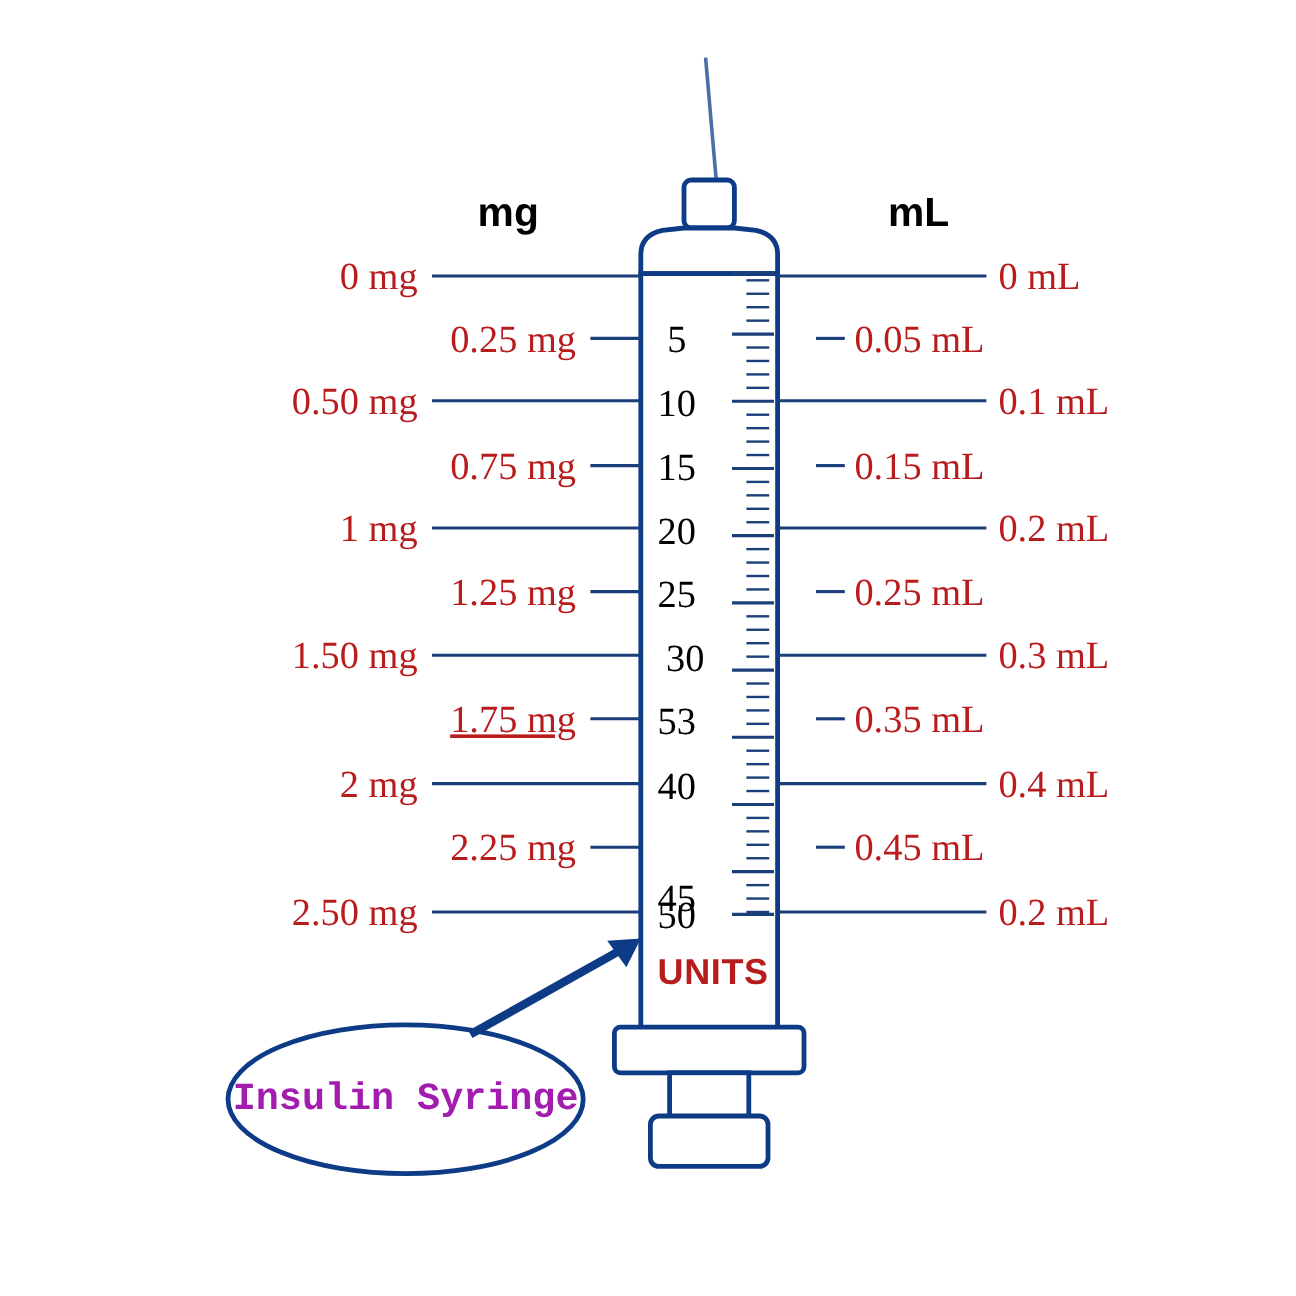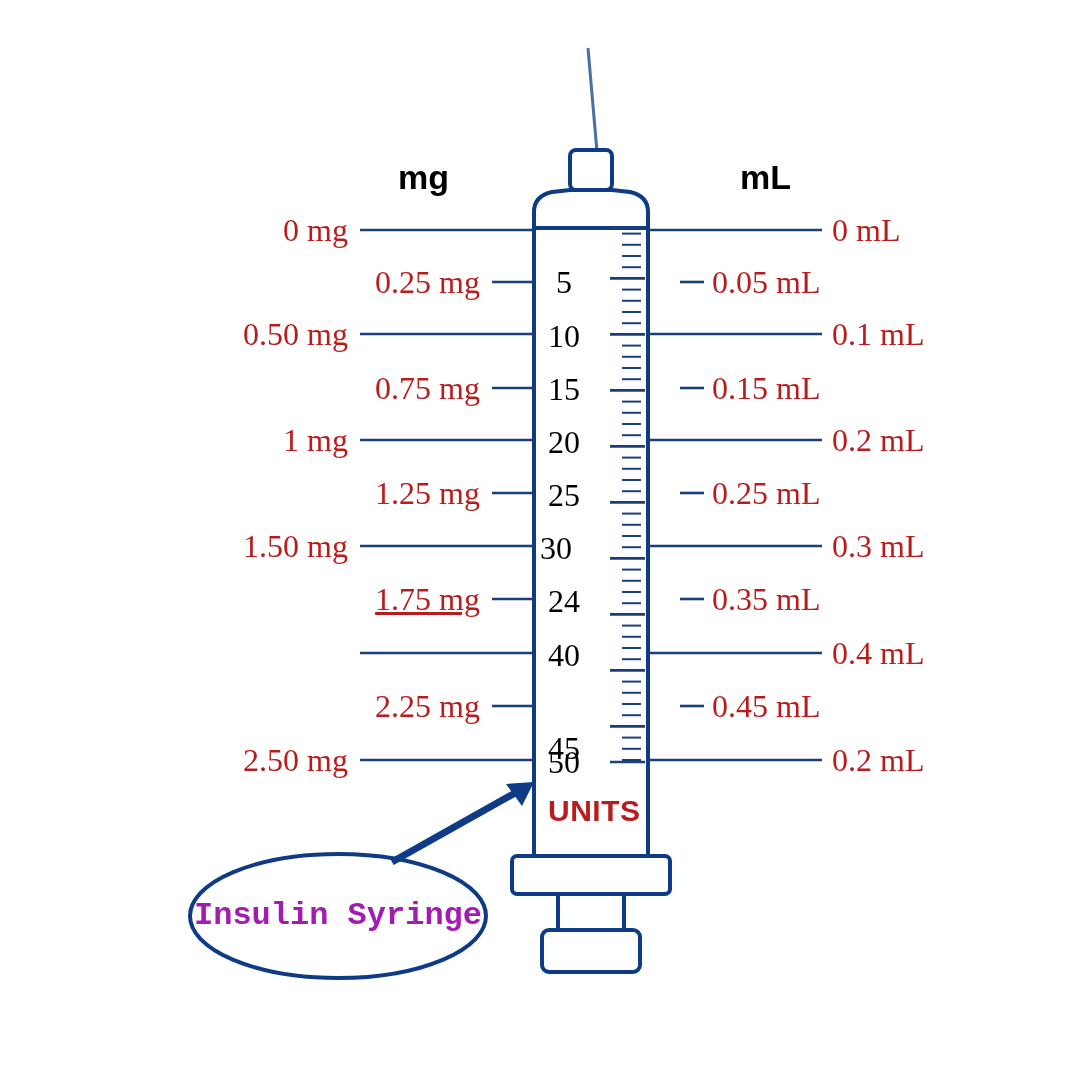--- a/index.html
+++ b/index.html
@@ -181,30 +181,31 @@
   <div class="lbl col-head" style="left:740px; top:160px;">mL</div>
 
   <div class="lbl mg-lbl" style="left:150px; top:214px; width:198px;">0 mg</div>
   <div class="lbl mg-lbl" style="left:282px; top:266px; width:198px;">0.25 mg</div>
   <div class="lbl mg-lbl" style="left:150px; top:318px; width:198px;">0.50 mg</div>
   <div class="lbl mg-lbl" style="left:282px; top:372px; width:198px;">0.75 mg</div>
   <div class="lbl mg-lbl" style="left:150px; top:424px; width:198px;">1 mg</div>
   <div class="lbl mg-lbl" style="left:282px; top:477px; width:198px;">1.25 mg</div>
   <div class="lbl mg-lbl" style="left:150px; top:530px; width:198px;">1.50 mg</div>
   <div class="lbl mg-lbl" style="left:282px; top:583px; width:198px;text-decoration:underline;">1.75 mg</div>
+  <div class="lbl mg-lbl" style="left:150px; top:637px; width:198px;">2 mg</div>
   <div class="lbl mg-lbl" style="left:282px; top:690px; width:198px;">2.25 mg</div>
   <div class="lbl mg-lbl" style="left:150px; top:744px; width:198px;">2.50 mg</div>
 
   <div class="lbl unit-num" style="left:556px; top:266px;">5</div>
   <div class="lbl unit-num" style="left:548px; top:320px;">10</div>
   <div class="lbl unit-num" style="left:548px; top:373px;">15</div>
   <div class="lbl unit-num" style="left:548px; top:426px;">20</div>
   <div class="lbl unit-num" style="left:548px; top:479px;">25</div>
-  <div class="lbl unit-num" style="left:540px; top:532px;">30</div>
-  <div class="lbl unit-num" style="left:548px; top:585px;">24</div>
+  <div class="lbl unit-num" style="left:555px; top:532px;">30</div>
+  <div class="lbl unit-num" style="left:548px; top:585px;">53</div>
   <div class="lbl unit-num" style="left:548px; top:639px;">40</div>
   <div class="lbl unit-num" style="left:548px; top:692px;margin-top:40px;">45</div>
   <div class="lbl unit-num" style="left:548px; top:746px;">50</div>
 
   <div class="lbl units-word" style="left:548px; top:796px;">UNITS</div>
 
   <div class="lbl ml-lbl" style="left:832px; top:214px;">0 mL</div>
   <div class="lbl ml-lbl" style="left:712px; top:266px;">0.05 mL</div>
   <div class="lbl ml-lbl" style="left:832px; top:318px;">0.1 mL</div>
   <div class="lbl ml-lbl" style="left:712px; top:372px;">0.15 mL</div>

